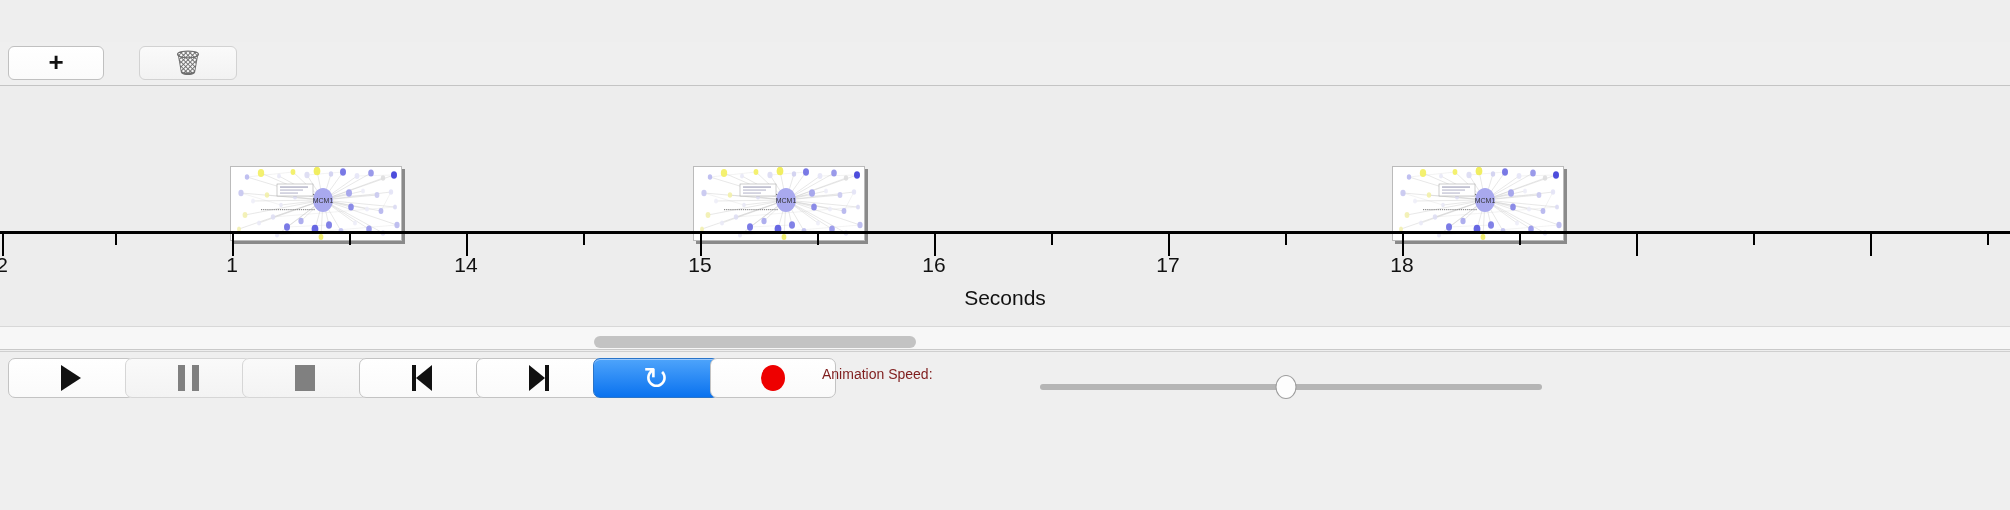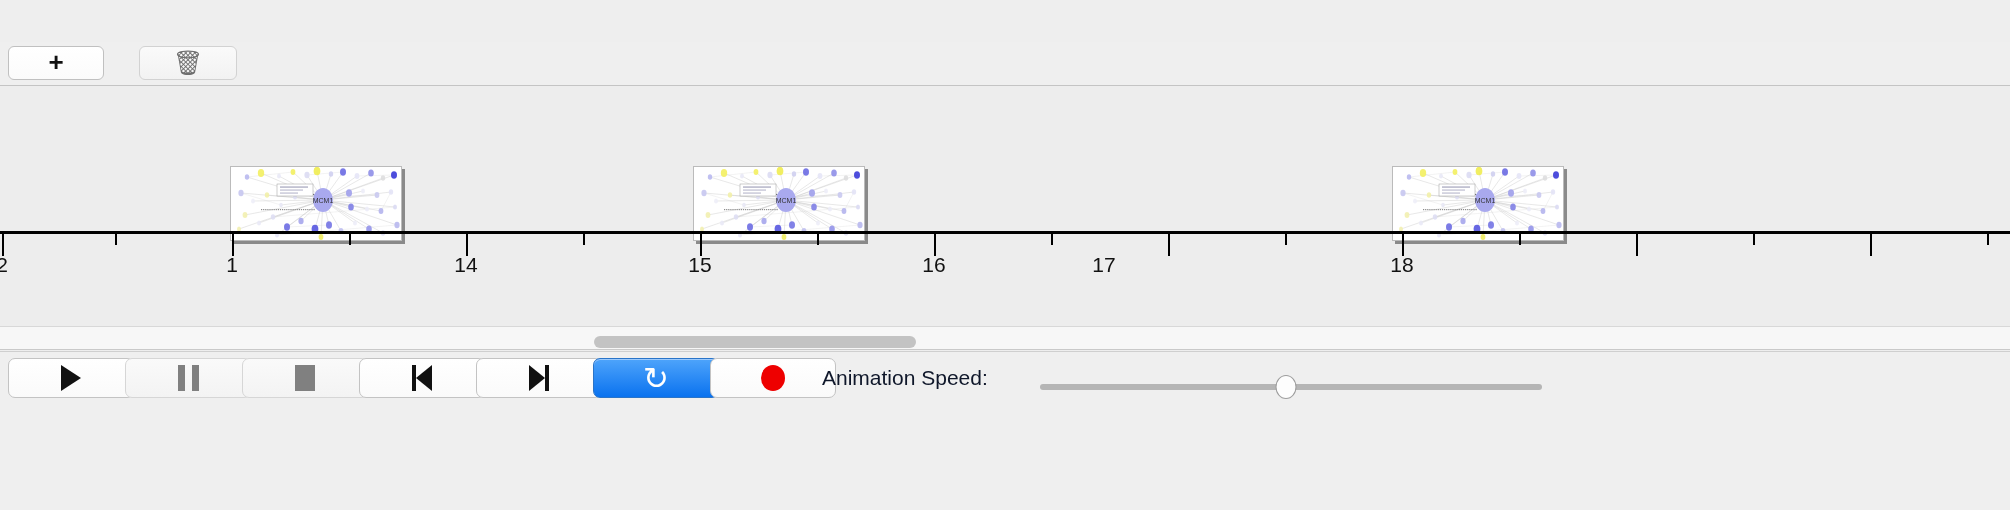--- a/index.html
+++ b/index.html
@@ -113,21 +113,21 @@
   }
   .cbtn {
     position: absolute; top: 6px; width: 126px; height: 40px;
     border: 1px solid #c3c3c3; border-radius: 7px;
     background: linear-gradient(#ffffff, #fafafa);
     display: flex; align-items: center; justify-content: center; cursor: pointer;
   }
   .cbtn.off { background: linear-gradient(#fafafa, #f3f3f3); border-color: #d6d6d6; }
   .cbtn.on  { background: linear-gradient(#4ea4fb, #0a72ef);
               border-color: #2a74c8; box-shadow: inset 0 1px 0 #9ccafd; }
-  #spd-label { position: absolute; left: 822px; top: 14px; font-size: 21px; color: #0f172a; }
+  #spd-label { position: absolute; left: 822px; top: 14px; font-size: 14px; color: #7f1d1d; }
   .slider-track {
     position: absolute; left: 1040px; top: 32px; width: 502px; height: 6px;
     background: #b5b5b5; border-radius: 3px; cursor: pointer;
   }
   .slider-thumb {
     position: absolute; top: -9px; width: 21px; height: 24px;
     border-radius: 50%; background: #fdfdfd; border: 1px solid #9d9d9d;
     transform: translateX(-50%); cursor: pointer;
   }
 
@@ -565,23 +565,24 @@
           <div class="tick minor" style="left: 1519px;"></div>
           <div class="tick minor" style="left: 1753px;"></div>
           <div class="tick minor" style="left: 1987px;"></div>
         </div>
       <div id="tlabels">
           <div class="tlabel" style="left: 2px;">2</div>
           <div class="tlabel" style="left: 232px;">1</div>
           <div class="tlabel" style="left: 466px;">14</div>
           <div class="tlabel" style="left: 700px;">15</div>
           <div class="tlabel" style="left: 934px;">16</div>
-          <div class="tlabel" style="left: 1104px;">17</div>
+          <div class="tlabel" style="left: 1168px;">17</div>
           <div class="tlabel" style="left: 1402px;">18</div>
         </div>
+      <div class="axis-title">Seconds</div>
     </div>
   </div>
 
   <div class="scrollzone">
     <div class="sbar-track">
       <div class="sbar-thumb" id="sthumb" style="left: 594px; width: 322px;"></div>
     </div>
   </div>
 
   <div class="controls">

